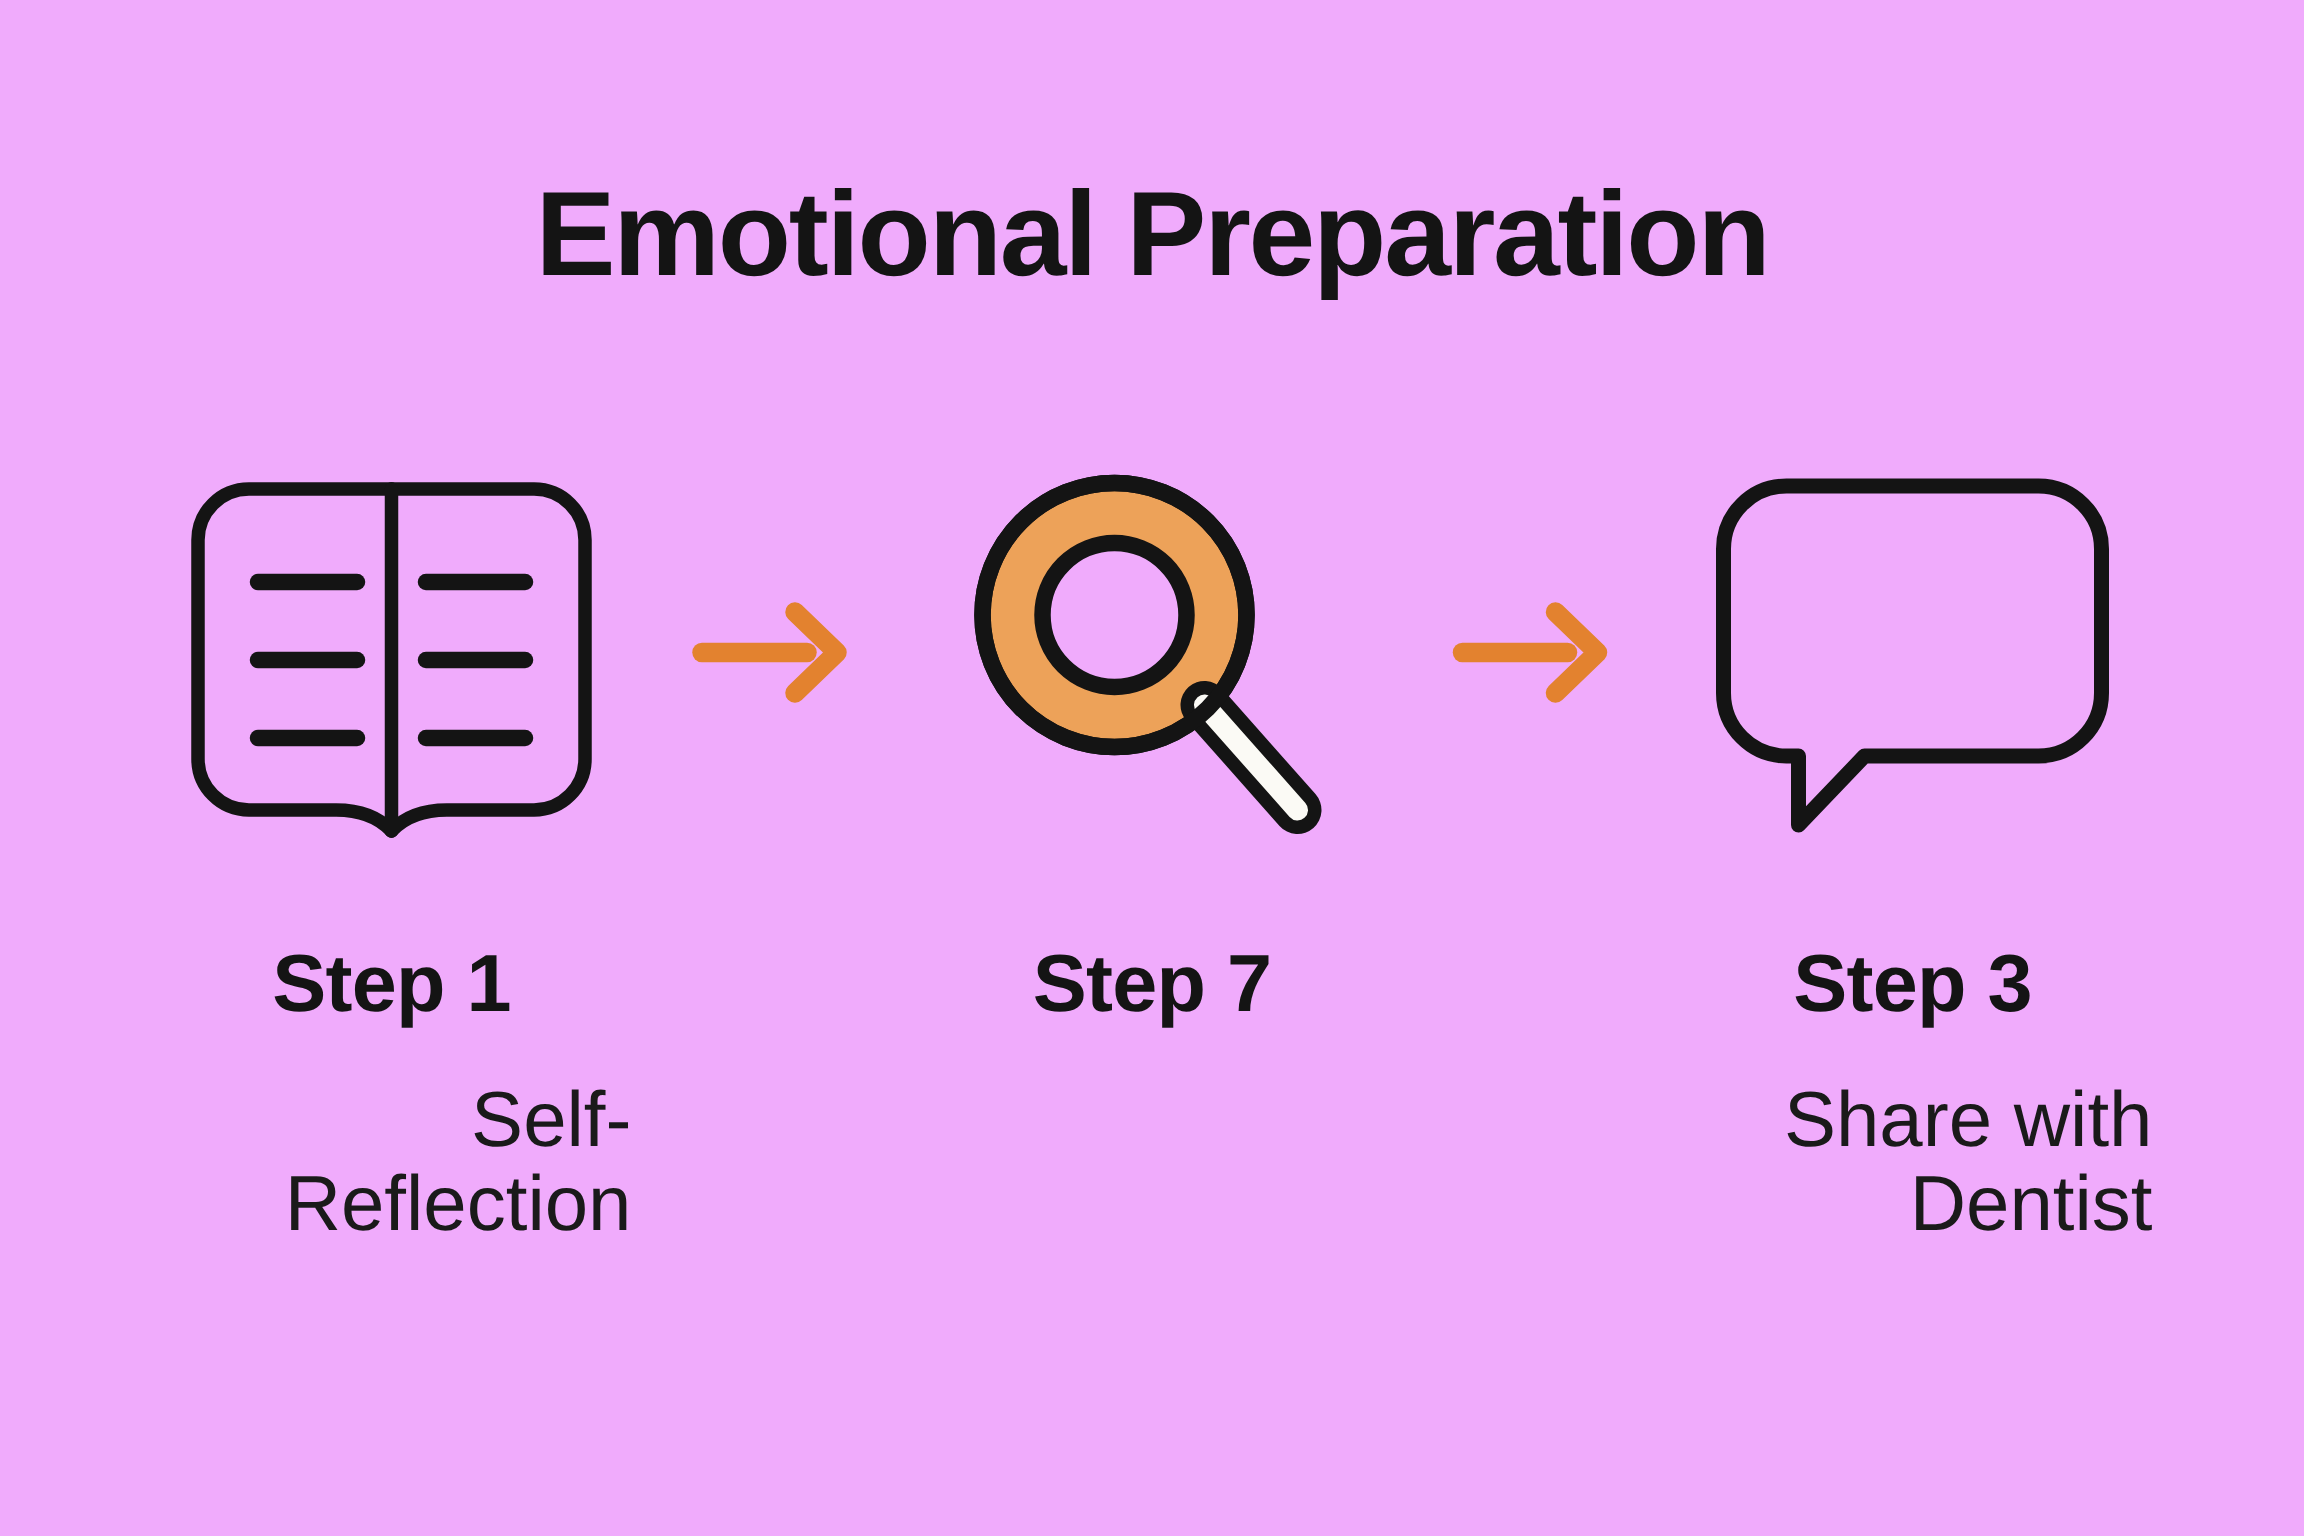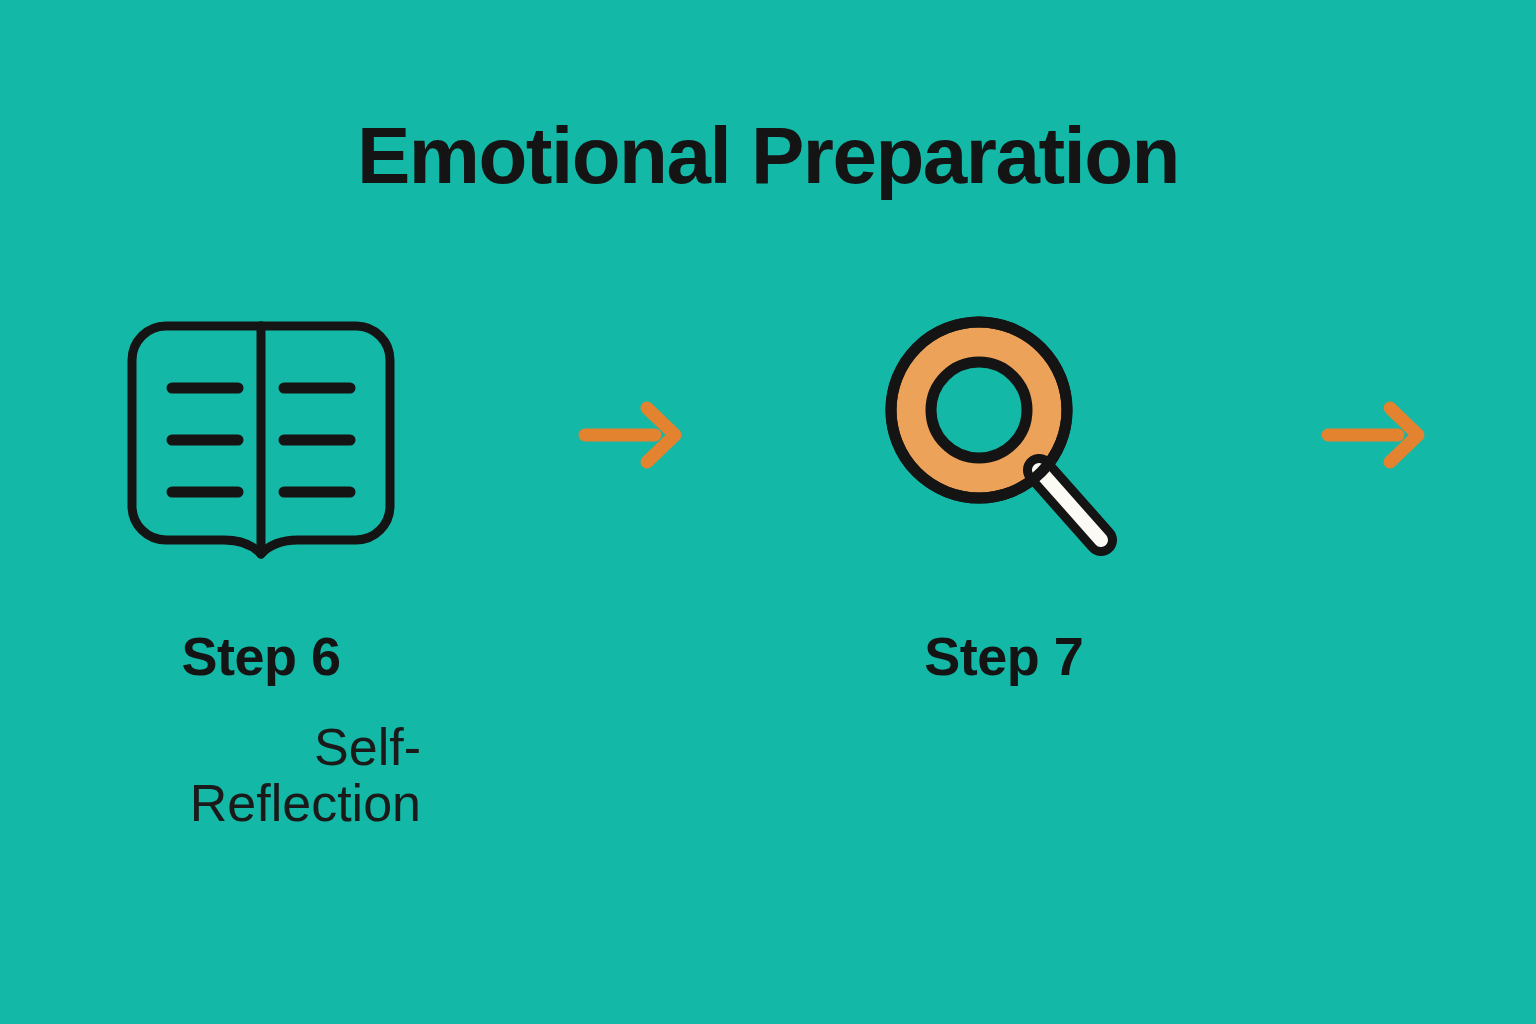--- a/index.html
+++ b/index.html
@@ -13,21 +13,21 @@
     background: #fdfcf7;
     font-family: "Liberation Sans", sans-serif;
     color: #1a1a1a;
     overflow: hidden;
   }
 
   .canvas {
     position: relative;
     width: 1536px;
     height: 1024px;
-    background: #14b8a6;
+    background: #f0abfc;
   }
 
   
   .title {
     position: absolute;
     left: 0;
     top: 116px;
     width: 1536px;
     text-align: center;
     font-size: 80px;
@@ -123,21 +123,21 @@
 
           <line x1="56" y1="78" x2="122" y2="78" stroke="#141414" stroke-width="11" stroke-linecap="round"></line>
           <line x1="56" y1="130" x2="122" y2="130" stroke="#141414" stroke-width="11" stroke-linecap="round"></line>
           <line x1="56" y1="182" x2="122" y2="182" stroke="#141414" stroke-width="11" stroke-linecap="round"></line>
 
           <line x1="168" y1="78" x2="234" y2="78" stroke="#141414" stroke-width="11" stroke-linecap="round"></line>
           <line x1="168" y1="130" x2="234" y2="130" stroke="#141414" stroke-width="11" stroke-linecap="round"></line>
           <line x1="168" y1="182" x2="234" y2="182" stroke="#141414" stroke-width="11" stroke-linecap="round"></line>
         </svg>
       </div>
-      <div class="step-title">Step 6</div>
+      <div class="step-title">Step 1</div>
       <div class="step-desc">Self-Reflection</div>
     </div>
 
     <div class="arrow-box">
       <svg width="110" height="70" viewBox="0 0 110 70">
         <line x1="8" y1="35" x2="78" y2="35" stroke="#E3822F" stroke-width="13" stroke-linecap="round"></line>
         <polyline points="70,8 98,35 70,62" fill="none" stroke="#E3822F" stroke-width="13" stroke-linecap="round" stroke-linejoin="round"></polyline>
       </svg>
     </div>
 
@@ -163,15 +163,35 @@
       <div class="step-title">Step 7</div>
     </div>
 
     <div class="arrow-box">
       <svg width="110" height="70" viewBox="0 0 110 70">
         <line x1="8" y1="35" x2="78" y2="35" stroke="#E3822F" stroke-width="13" stroke-linecap="round"></line>
         <polyline points="70,8 98,35 70,62" fill="none" stroke="#E3822F" stroke-width="13" stroke-linecap="round" stroke-linejoin="round"></polyline>
       </svg>
     </div>
 
+    <div class="step">
+      <div class="icon-box">
+        <svg width="280" height="250" viewBox="0 0 280 250">
+          <path d="M56 14
+                   L224 14
+                   A42 42 0 0 1 266 56
+                   L266 152
+                   A42 42 0 0 1 224 194
+                   L108 194
+                   L64 240
+                   L64 194
+                   L56 194
+                   A42 42 0 0 1 14 152
+                   L14 56
+                   A42 42 0 0 1 56 14 Z" fill="none" stroke="#141414" stroke-width="10" stroke-linecap="round" stroke-linejoin="round"></path>
+        </svg>
+      </div>
+      <div class="step-title">Step 3</div>
+      <div class="step-desc">Share with Dentist</div>
+    </div>
 
   </div>
 </div>
 
 </body></html>

